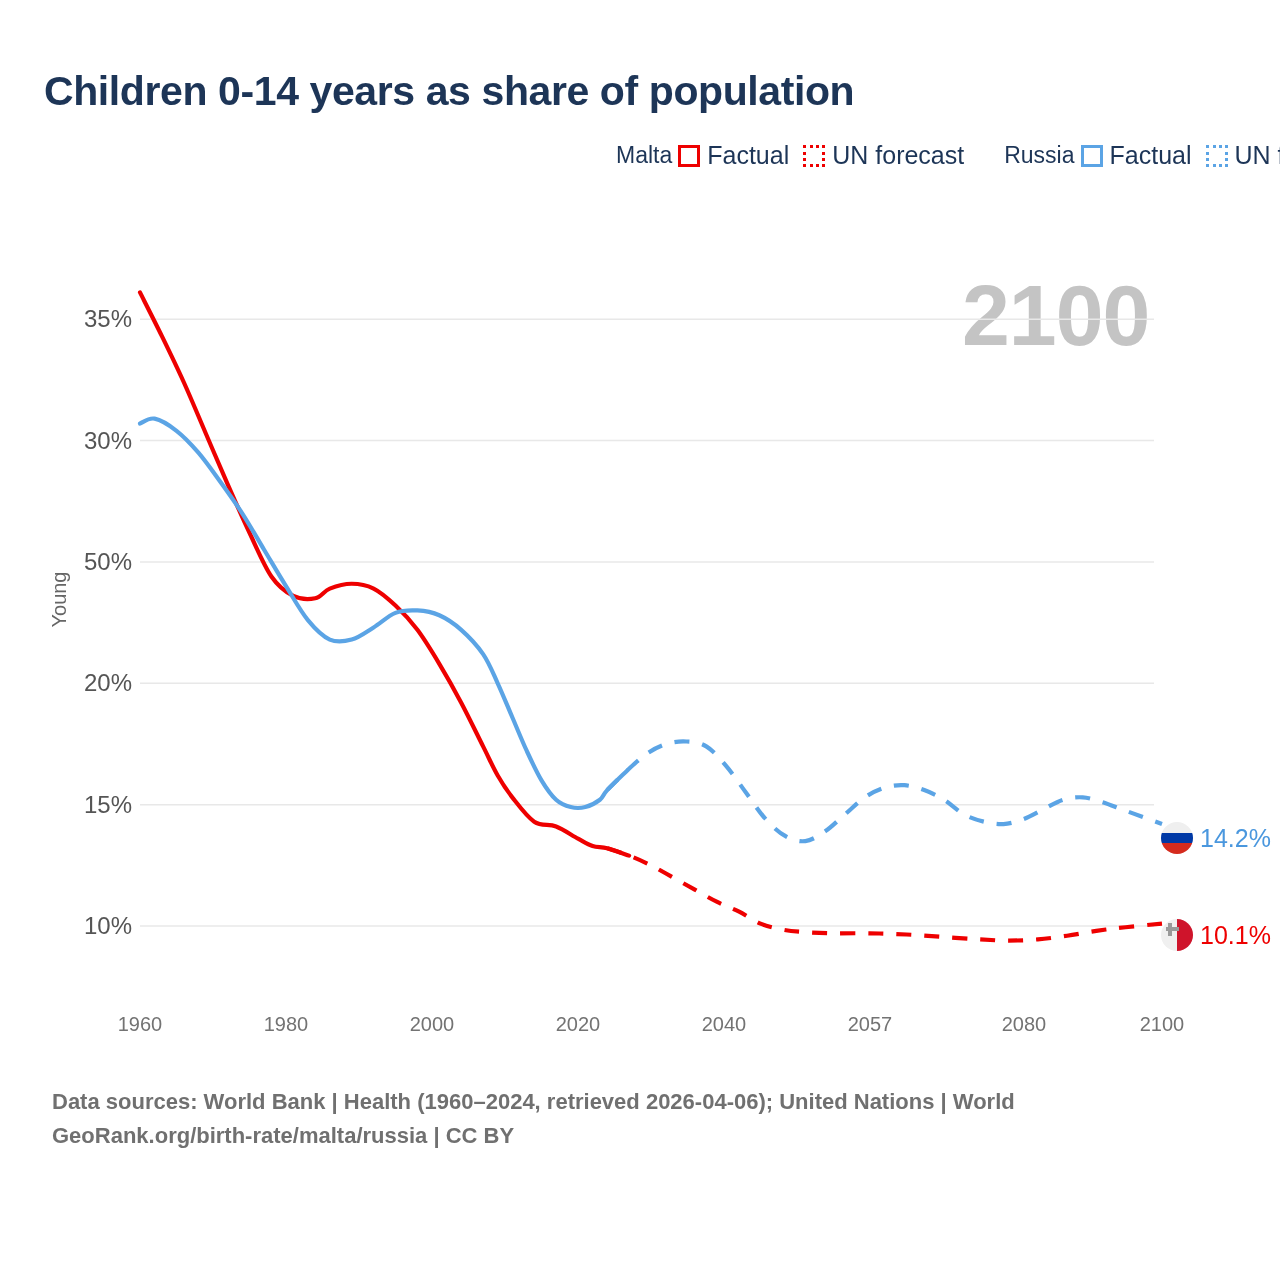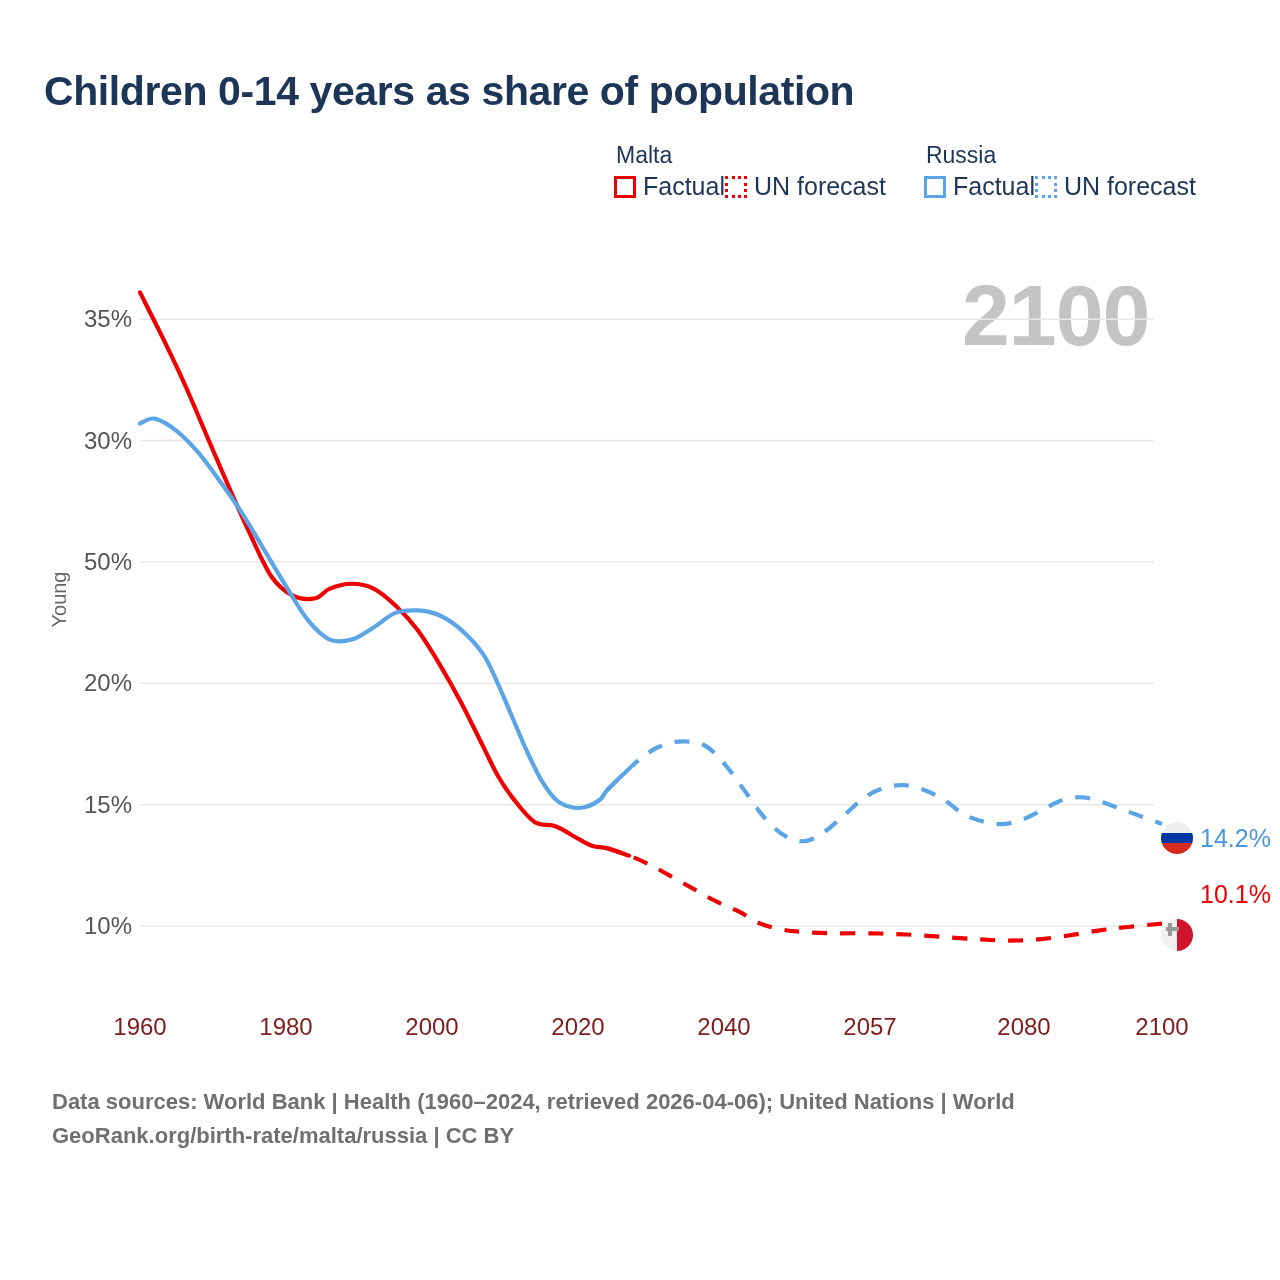--- a/index.html
+++ b/index.html
@@ -23,28 +23,28 @@
   }
 
   
   .legend{
     position:absolute;
     left:600px; top:143px;
     display:flex;
     gap:38px;
     align-items:flex-start;
   }
-  .legend-group{display:flex;flex-direction:column;gap:6px;}
+  .legend-group{display:flex;flex-direction:row;gap:6px;}
   .legend-country{
     font-size:23px;
     color:#1d3557;
     line-height:1.1;
     padding-left:2px;
   }
-  .legend-row{display:flex;align-items:center;justify-content:center;}
+  .legend-row{display:flex;align-items:center;gap:14px;justify-content:center;}
   .legend-item{display:flex;align-items:center;gap:7px;}
   .swatch{
     width:22px;height:22px;
     box-sizing:border-box;
     background:transparent;
   }
   .sw-solid-red{border:3px solid #ee0000;}
   .sw-dot-red{border:3px dotted #ee0000;}
   .sw-solid-blue{border:3px solid #5ba4e5;}
   .sw-dot-blue{border:3px dotted #5ba4e5;}
@@ -83,22 +83,22 @@
     right:0;
     width:70px;
     text-align:right;
     font-size:24px;
     color:#555555;
     transform:translateY(-50%);
     white-space:nowrap;
   }
   .xtick{
     position:absolute;
-    font-size:24px;
-    color:#7f1d1d;
+    font-size:20px;
+    color:#737373;
     transform:translateX(-50%);
     white-space:nowrap;
   }
 
   
   .endlab{
     position:absolute;
     font-size:25px;
     white-space:nowrap;
     transform:translateY(-50%);
@@ -209,20 +209,20 @@
     <div class="b1"></div>
       <div class="b2"></div>
   </div>
   <div class="endlab blue" style="left:1186px;top:838px;">14.2%</div>
 
   <div class="flag flag-mt" style="left:1163px;top:935px;">
     <div class="half"></div>
       <div class="cross-v"></div>
       <div class="cross-h"></div>
   </div>
-  <div class="endlab red" style="left:1186px;top:894px;">10.1%</div>
+  <div class="endlab red" style="left:1186px;top:935px;">10.1%</div>
 
   <div class="footer">
     <div>Data sources: World Bank | Health (1960–2024, retrieved 2026-04-06); United Nations | World</div>
     <div>GeoRank.org/birth-rate/malta/russia | CC BY</div>
   </div>
 
 </div>
 
 </body></html>

